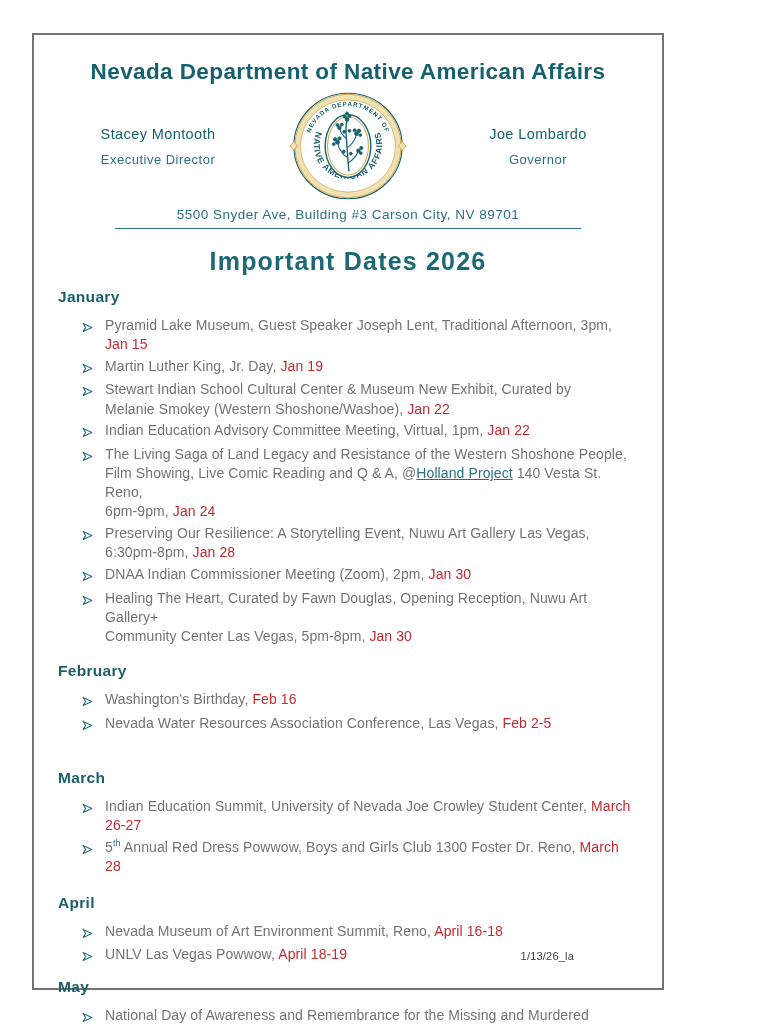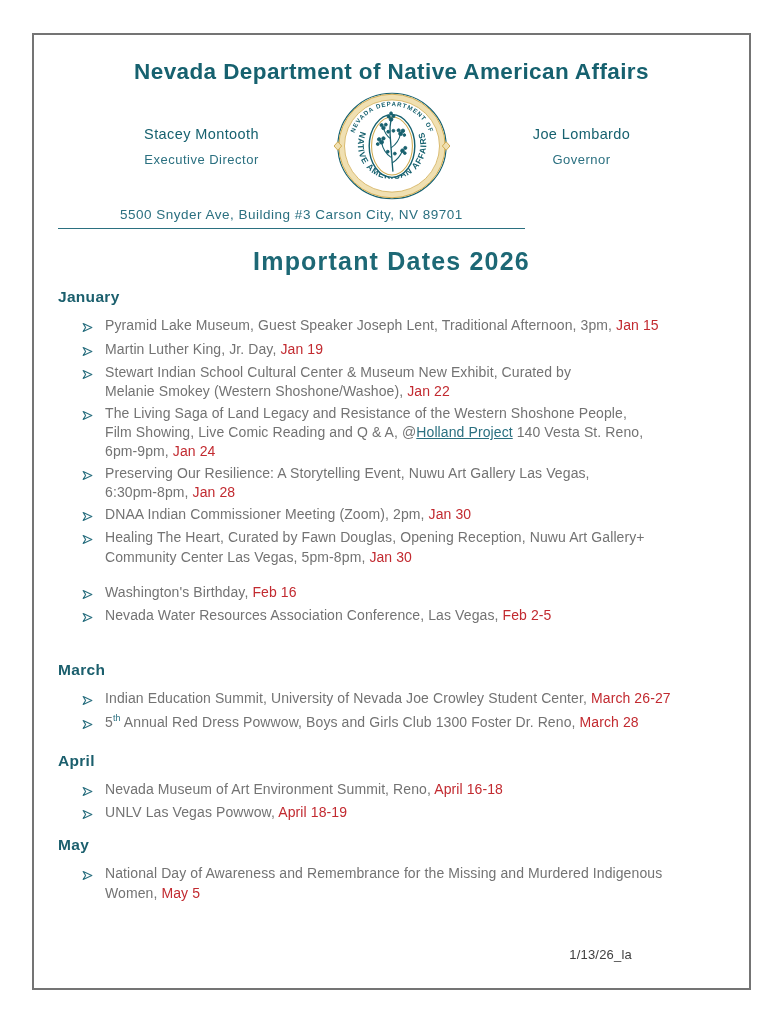--- a/index.html
+++ b/index.html
@@ -2,40 +2,40 @@
 <html><head>
 <meta charset="utf-8">
 <style>
   html,body { margin:0; padding:0; background:#ffffff; }
   body {
     width:783px; height:1024px; position:relative;
     font-family:"Liberation Sans", sans-serif;
     -webkit-font-smoothing:antialiased;
   }
   .page-frame {
-    position:absolute; left:32px; top:33px; width:719px; height:957px;
+    position:absolute; left:32px; top:33px; width:632px; height:957px;
     border:2px solid #747474; box-sizing:border-box; background:#ffffff;
   }
   .content { padding:24px 24px 0 24px; }
 
   .org-title {
     margin:0 0 4px 0; text-align:center;
     color:#16616f; font-size:22.5px; font-weight:bold; letter-spacing:0.4px;
   }
 
   .header-row {
     display:flex; justify-content:center; align-items:center; gap:30px; margin-top:2px;
   }
   .person { width:196px; text-align:center; }
   .person .name { color:#16616f; font-weight:normal; font-size:14.5px; letter-spacing:0.4px; }
   .person .role { color:#2b7080; font-size:13px; margin-top:10px; letter-spacing:0.5px; }
 
   .seal { display:block; }
 
-  .address-wrap { text-align:left; margin-top:2px; }
+  .address-wrap { text-align:center; margin-top:2px; }
   .address {
     display:inline-block; color:#2b7080; font-size:13.5px; letter-spacing:0.5px;
     border-bottom:1px solid #2b7080; padding:0 62px 6px 62px;
   }
 
   .doc-heading {
     text-align:center; color:#1d6875; font-size:25px; font-weight:bold;
     letter-spacing:1.2px; margin-top:18px;
   }
 
@@ -51,22 +51,22 @@
   .event-text {
     flex:1; white-space:pre-wrap; color:#2b7080;
     font-size:14px; line-height:19.2px; letter-spacing:0.1px;
   }
   .seg-body { color:#737373; }
   .seg-date { color:#c22a30; }
   a.seg-link { color:#2b7080; text-decoration:underline; cursor:pointer; }
   .seg-sup { vertical-align:super; font-size:9px; line-height:0; }
 
   .footer-note {
-    position:absolute; right:117px; bottom:26px;
-    color:#3f3f3f; font-size:13px; letter-spacing:0.2px;
+    position:absolute; right:88px; bottom:26px;
+    color:#3f3f3f; font-size:11px; letter-spacing:0.2px;
   }
 </style>
 </head>
 <body>
 
 <div class="page-frame">
   <div class="content">
 
     <h1 class="org-title">Nevada Department of Native American Affairs</h1>
 
@@ -163,20 +163,26 @@
               <span class="bullet"><svg width="11" height="11" viewBox="0 0 11 11" aria-hidden="true">
                   <path d="M1.2,1.5 L9.8,5.5 L1.2,9.5 L3.6,5.5 Z" fill="none" stroke="#2b7080" stroke-width="1.2" stroke-linejoin="round"></path>
                 </svg></span>
               <span class="event-text"><span class="seg-body">Stewart Indian School Cultural Center &amp; Museum New Exhibit, Curated by
 Melanie Smokey (Western Shoshone/Washoe), </span><span class="seg-date">Jan 22</span></span>
             </div>
             <div class="event">
               <span class="bullet"><svg width="11" height="11" viewBox="0 0 11 11" aria-hidden="true">
                   <path d="M1.2,1.5 L9.8,5.5 L1.2,9.5 L3.6,5.5 Z" fill="none" stroke="#2b7080" stroke-width="1.2" stroke-linejoin="round"></path>
                 </svg></span>
+              <span class="event-text"><span class="seg-body">Indian Education Advisory Committee Meeting, Virtual, 1pm, </span><span class="seg-date">Jan 22</span></span>
+            </div>
+            <div class="event">
+              <span class="bullet"><svg width="11" height="11" viewBox="0 0 11 11" aria-hidden="true">
+                  <path d="M1.2,1.5 L9.8,5.5 L1.2,9.5 L3.6,5.5 Z" fill="none" stroke="#2b7080" stroke-width="1.2" stroke-linejoin="round"></path>
+                </svg></span>
               <span class="event-text"><span class="seg-body">The Living Saga of Land Legacy and Resistance of the Western Shoshone People,
 Film Showing, Live Comic Reading and Q &amp; A, @</span><a class="seg-link" href="#">Holland Project</a><span class="seg-body"> 140 Vesta St. Reno,
 6pm-9pm, </span><span class="seg-date">Jan 24</span></span>
             </div>
             <div class="event">
               <span class="bullet"><svg width="11" height="11" viewBox="0 0 11 11" aria-hidden="true">
                   <path d="M1.2,1.5 L9.8,5.5 L1.2,9.5 L3.6,5.5 Z" fill="none" stroke="#2b7080" stroke-width="1.2" stroke-linejoin="round"></path>
                 </svg></span>
               <span class="event-text"><span class="seg-body">Preserving Our Resilience: A Storytelling Event, Nuwu Art Gallery Las Vegas,
 6:30pm-8pm, </span><span class="seg-date">Jan 28</span></span>
@@ -190,20 +196,21 @@
             <div class="event">
               <span class="bullet"><svg width="11" height="11" viewBox="0 0 11 11" aria-hidden="true">
                   <path d="M1.2,1.5 L9.8,5.5 L1.2,9.5 L3.6,5.5 Z" fill="none" stroke="#2b7080" stroke-width="1.2" stroke-linejoin="round"></path>
                 </svg></span>
               <span class="event-text"><span class="seg-body">Healing The Heart, Curated by Fawn Douglas, Opening Reception, Nuwu Art Gallery+
 Community Center Las Vegas, 5pm-8pm, </span><span class="seg-date">Jan 30</span></span>
             </div>
           </div>
         </section>
         <section class="section">
+          <div class="month-heading">February</div>
           <div class="events">
             <div class="event">
               <span class="bullet"><svg width="11" height="11" viewBox="0 0 11 11" aria-hidden="true">
                   <path d="M1.2,1.5 L9.8,5.5 L1.2,9.5 L3.6,5.5 Z" fill="none" stroke="#2b7080" stroke-width="1.2" stroke-linejoin="round"></path>
                 </svg></span>
               <span class="event-text"><span class="seg-body">Washington's Birthday, </span><span class="seg-date">Feb 16</span></span>
             </div>
             <div class="event">
               <span class="bullet"><svg width="11" height="11" viewBox="0 0 11 11" aria-hidden="true">
                   <path d="M1.2,1.5 L9.8,5.5 L1.2,9.5 L3.6,5.5 Z" fill="none" stroke="#2b7080" stroke-width="1.2" stroke-linejoin="round"></path>

